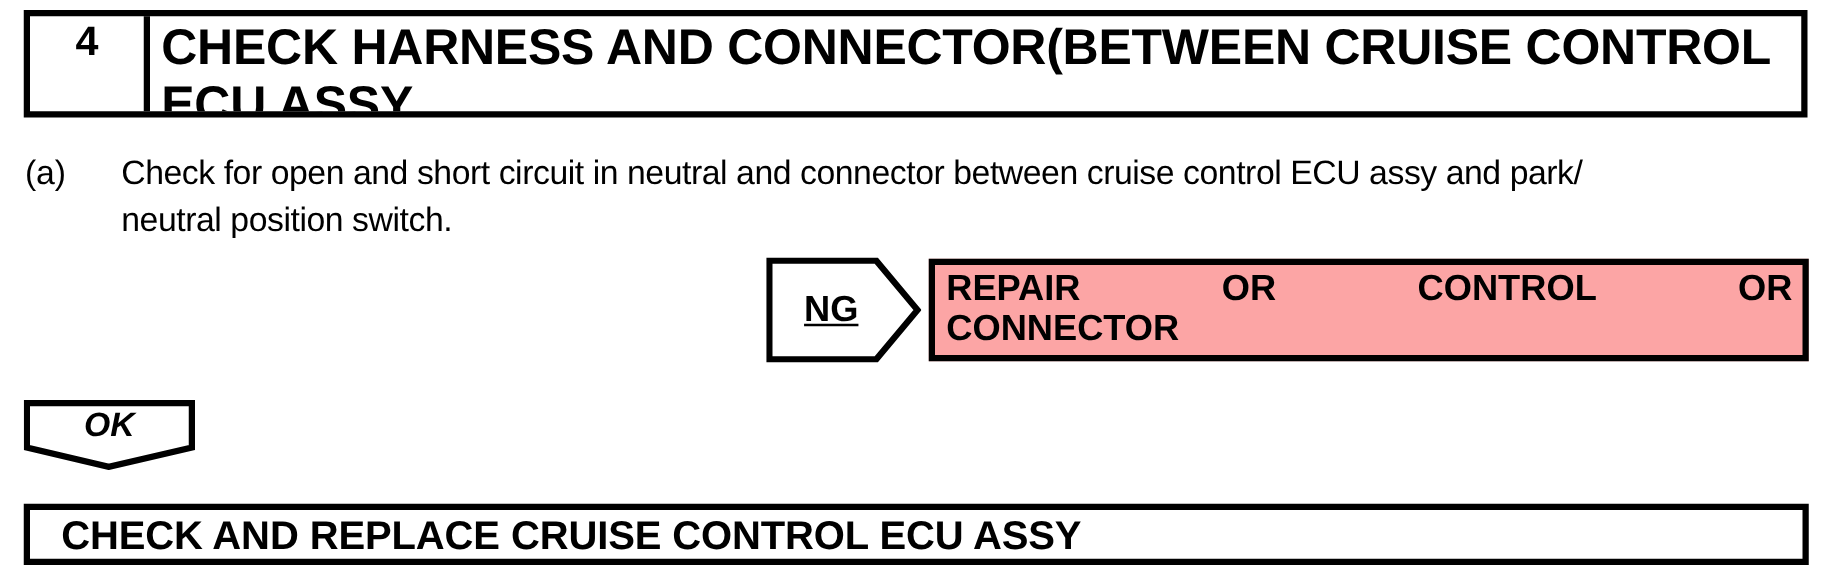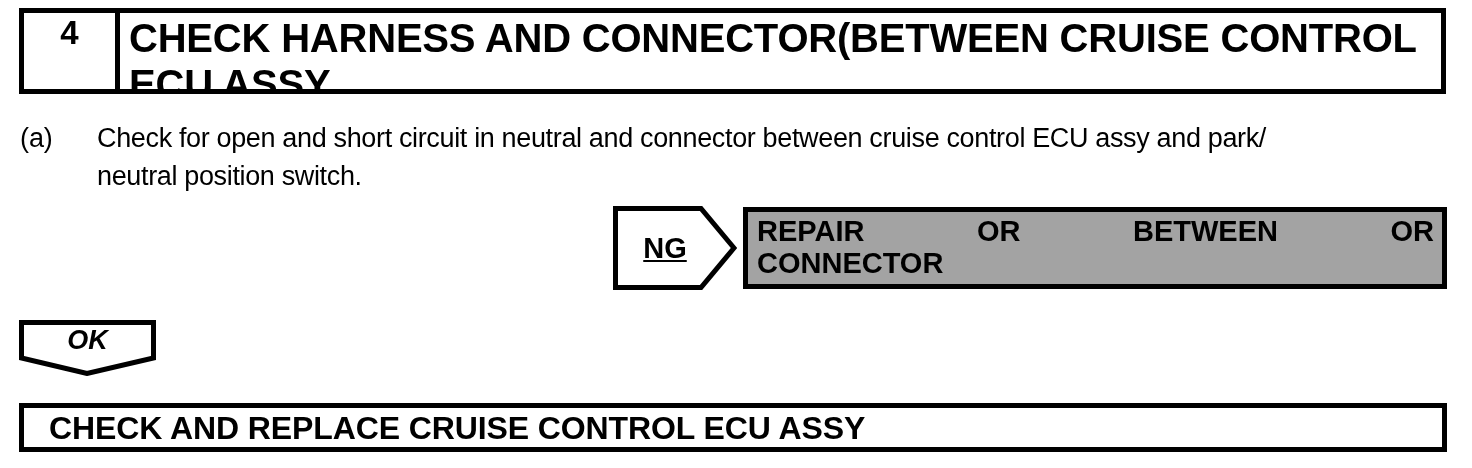--- a/index.html
+++ b/index.html
@@ -118,21 +118,21 @@
   }
 
   .ng-result-box {
     position: absolute;
     left: 743px;
     top: 207px;
     width: 704px;
     height: 82px;
     box-sizing: border-box;
     border: 5px solid #000;
-    background: #a3a3a3;
+    background: #fca5a5;
     padding: 3px 8px 0 9px;
     overflow: hidden;
   }
   .ng-result-line {
     font-size: 29px;
     font-weight: bold;
     line-height: 32px;
     letter-spacing: 0px;
     white-space: nowrap;
   }
@@ -220,21 +220,21 @@
   <svg width="124" height="84" viewBox="0 0 124 84">
     <polygon points="2.5,2.5 88,2.5 121,42 88,81.5 2.5,81.5" fill="#ffffff" stroke="#000000" stroke-width="5" stroke-linejoin="miter"></polygon>
   </svg>
   <span class="ng-label">NG</span>
 </div>
 
 <div class="ng-result-box">
   <div class="ng-result-line justified">
     <span>REPAIR</span>
     <span>OR</span>
-    <span>BETWEEN</span>
+    <span>CONTROL</span>
     <span>OR</span>
   </div>
   <div class="ng-result-line">CONNECTOR</div>
 </div>
 
 <div class="ok-tag">
   <svg width="137" height="56" viewBox="0 0 137 56">
     <polygon points="2.5,2.5 134.5,2.5 134.5,38 68,53.5 2.5,38" fill="#ffffff" stroke="#000000" stroke-width="5" stroke-linejoin="miter"></polygon>
   </svg>
   <span class="ok-label">OK</span>

